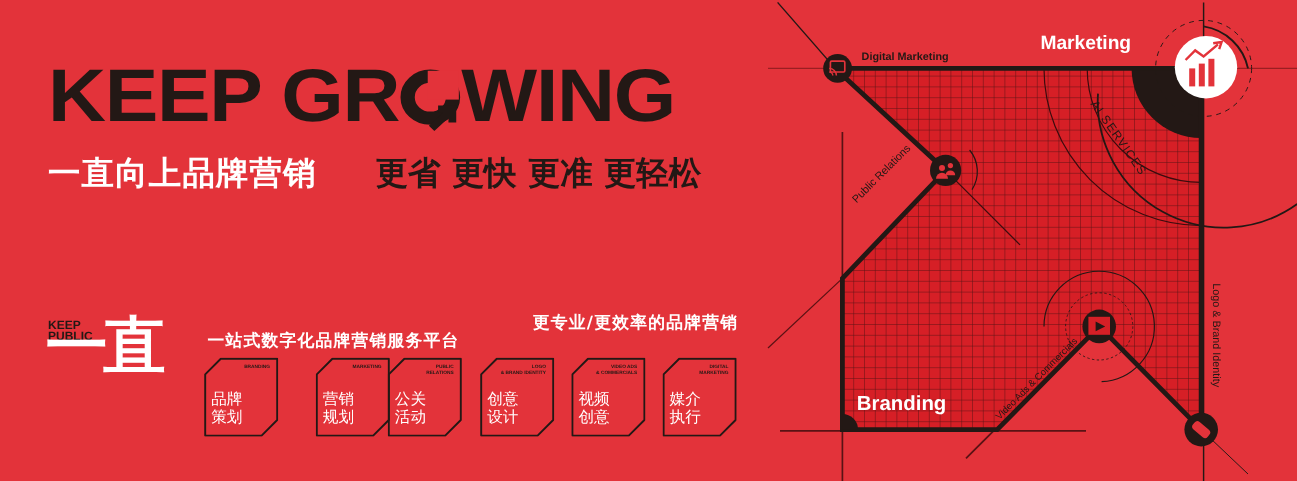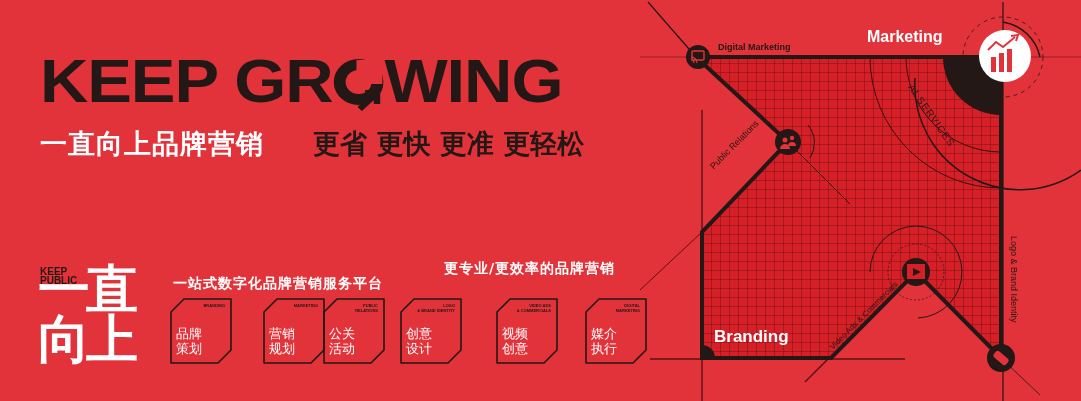--- a/index.html
+++ b/index.html
@@ -115,21 +115,20 @@
 </div>
 <div class="abs tagline">一直向上品牌营销</div>
 <div class="abs tagline2">更省 更快 更准 更轻松</div>
 
 <div class="abs mini-logo">
   <div>KEEP</div>
   <div>PUBLIC</div>
 </div>
 <div class="abs big-chars">
   <div style="padding-left:0px;">一直</div>
-  <div>向上</div>
 </div>
 
 <div class="abs sub1">一站式数字化品牌营销服务平台</div>
 <div class="abs sub2">更专业/更效率的品牌营销</div>
 
 <div id="cards">
     <div class="card" style="left: 170px;">
       <svg class="frame" viewBox="0 0 62 66">
         <polygon points="14,1 61,1 61,52 48,65 1,65 1,14" fill="none" stroke="#231815" stroke-width="1.6" stroke-linejoin="round"></polygon>
         <polygon points="16,3 59,3 59,50" fill="none" stroke="#9b1e22" stroke-width="0"></polygon>
@@ -168,33 +167,33 @@
         <polygon points="14,1 61,1 61,52 48,65 1,65 1,14" fill="none" stroke="#231815" stroke-width="1.6" stroke-linejoin="round"></polygon>
         <polygon points="16,3 59,3 59,50" fill="none" stroke="#9b1e22" stroke-width="0"></polygon>
       </svg>
       <div class="en">LOGO
 &amp; BRAND IDENTITY</div>
       <div class="zh">
         <div>创意</div>
         <div>设计</div>
       </div>
     </div>
-    <div class="card" style="left: 496px;">
+    <div class="card" style="left: 476px;">
       <svg class="frame" viewBox="0 0 62 66">
         <polygon points="14,1 61,1 61,52 48,65 1,65 1,14" fill="none" stroke="#231815" stroke-width="1.6" stroke-linejoin="round"></polygon>
         <polygon points="16,3 59,3 59,50" fill="none" stroke="#9b1e22" stroke-width="0"></polygon>
       </svg>
       <div class="en">VIDEO ADS
 &amp; COMMERCIALS</div>
       <div class="zh">
         <div>视频</div>
         <div>创意</div>
       </div>
     </div>
-    <div class="card" style="left: 585px;">
+    <div class="card" style="left: 552px;">
       <svg class="frame" viewBox="0 0 62 66">
         <polygon points="14,1 61,1 61,52 48,65 1,65 1,14" fill="none" stroke="#231815" stroke-width="1.6" stroke-linejoin="round"></polygon>
         <polygon points="16,3 59,3 59,50" fill="none" stroke="#9b1e22" stroke-width="0"></polygon>
       </svg>
       <div class="en">DIGITAL
 MARKETING</div>
       <div class="zh">
         <div>媒介</div>
         <div>执行</div>
       </div>

